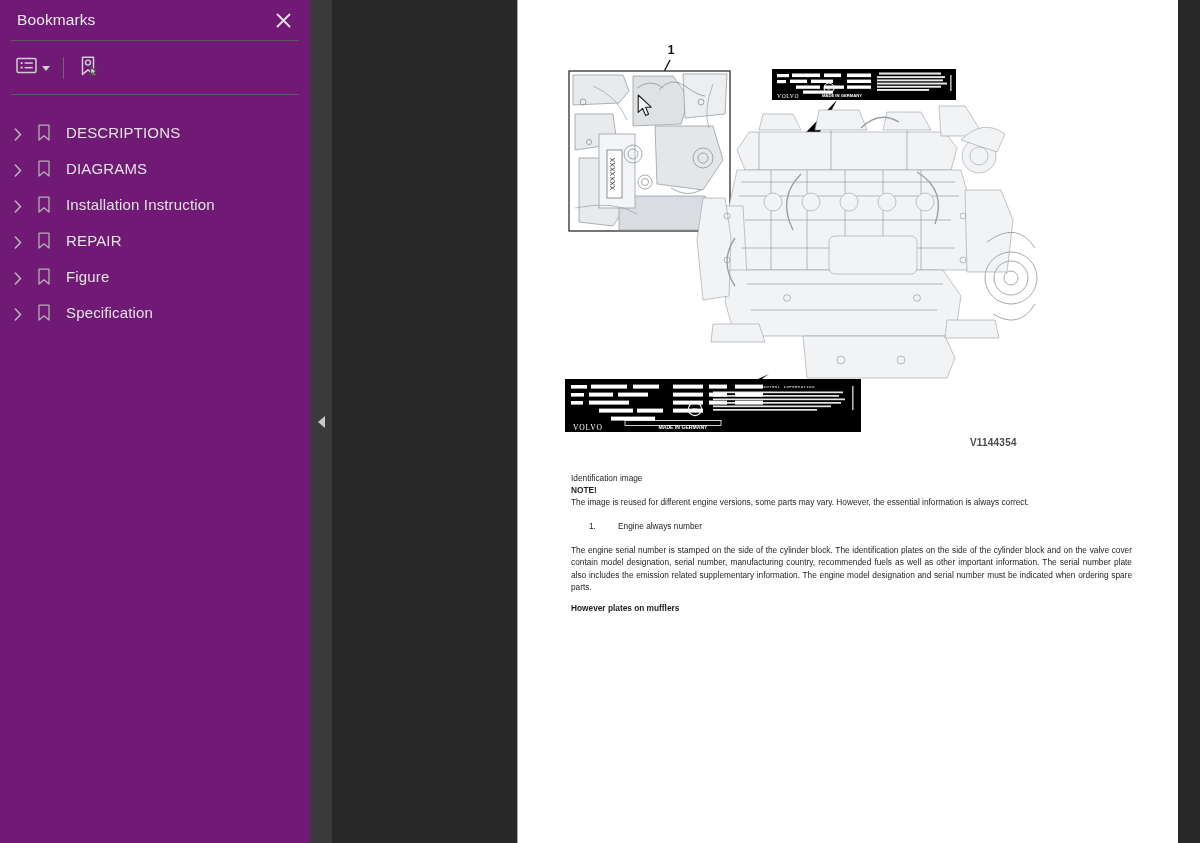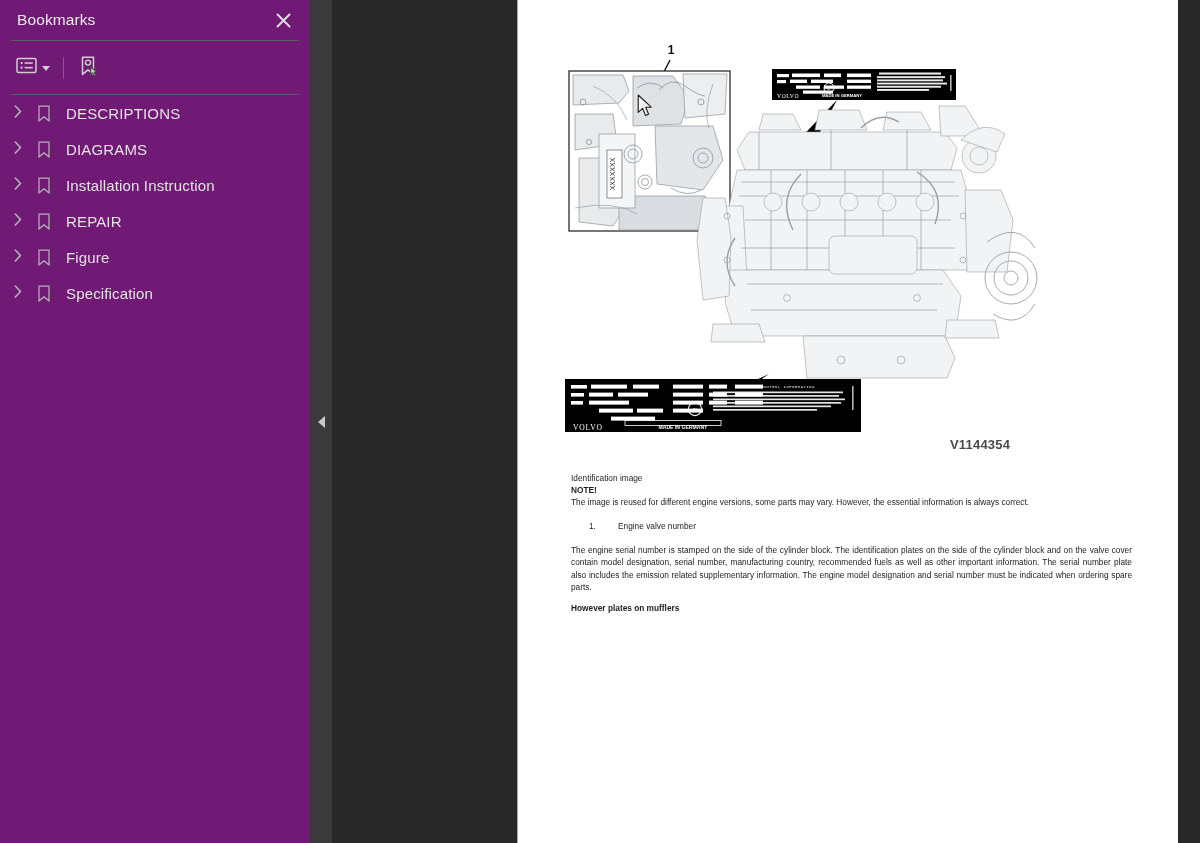--- a/index.html
+++ b/index.html
@@ -90,21 +90,21 @@
     margin-top: 2px;
   }
 
   
   .bm-list {
     padding-top: 10px;
   }
   .bm-row {
     height: 36px;
     display: flex;
-    align-items: flex-start;
+    align-items: flex-end;
     cursor: pointer;
     padding-left: 9px;
     box-sizing: border-box;
   }
   .bm-chev {
     width: 17px;
     display: flex;
     align-items: center;
     justify-content: center;
     color: #b9b9b9;
@@ -177,23 +177,23 @@
     left: 45px;
     top: 30px;
     width: 540px;
     height: 430px;
   }
   #figure svg { display: block; }
 
   
   .fig-code {
     position: absolute;
-    left: 432px;
+    left: 452px;
     top: 437px;
-    font-size: 13px;
+    font-size: 10px;
     font-weight: 700;
     color: #4a4a4a;
     letter-spacing: .2px;
     font-family: "Liberation Sans", sans-serif;
   }
 
   
   #doc-text {
     position: absolute;
     left: 53px;
@@ -628,21 +628,21 @@
 
         <div id="doc-text">
           <p>Identification image</p>
           <p class="b">NOTE!</p>
           <p>The image is reused for different engine versions, some parts may vary. However, the essential information is always correct.</p>
 
           <div class="t-gap-md"></div>
 
           <div class="num-item">
             <span class="n">1.</span>
-            <span>Engine valve number</span>
+            <span>Engine always number</span>
           </div>
 
           <div class="t-gap-md"></div>
 
           <p class="para">The engine serial number is stamped on the side of the cylinder block. The identification plates on the side of the cylinder block and on the valve cover contain model designation, serial number, manufacturing country, recommended fuels as well as other important information. The serial number plate also includes the emission related supplementary information. The engine model designation and serial number must be indicated when ordering spare parts.</p>
 
           <div class="t-gap-sm"></div>
 
           <p class="b">However plates on mufflers</p>
         </div>

